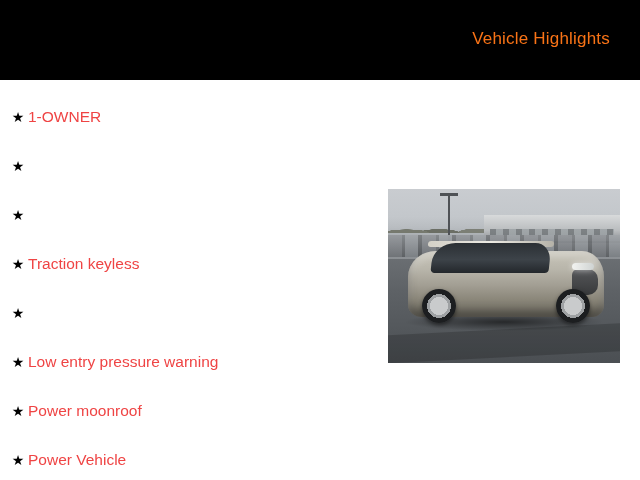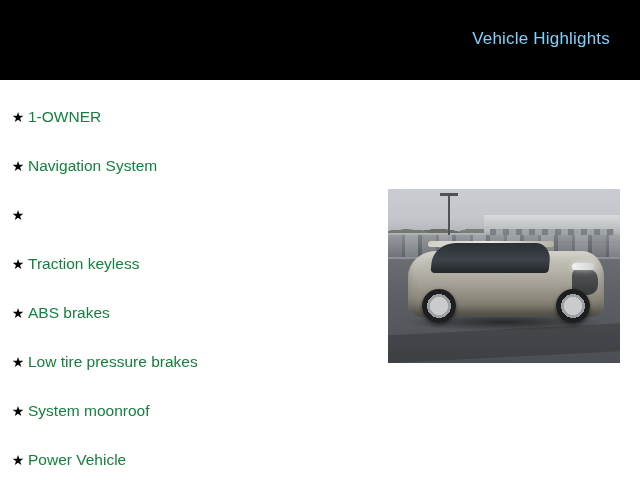--- a/index.html
+++ b/index.html
@@ -26,21 +26,21 @@
     top: 0;
     width: 640px;
     height: 80px;
     background: #000000;
     box-sizing: border-box;
   }
   .header-title {
     position: absolute;
     right: 30px;
     top: 29px;
-    color: #7dd3fc;
+    color: #f97316;
     font-size: 17px;
     line-height: 20px;
     letter-spacing: 0.2px;
     white-space: nowrap;
   }
   
   .highlights {
     position: absolute;
     left: 0;
     top: 80px;
@@ -57,21 +57,21 @@
   }
   .bullet-star {
     width: 20px;
     flex: 0 0 20px;
     color: #000000;
     font-size: 14px;
     line-height: 14px;
     text-align: center;
   }
   .feature-label {
-    color: #15803d;
+    color: #ef4444;
     font-size: 15.5px;
     line-height: 18px;
     white-space: nowrap;
   }
   
   .photo-frame {
     position: absolute;
     left: 388px;
     top: 189px;
     width: 232px;
@@ -246,45 +246,43 @@
 
   <div class="highlights">
 
     <div class="feature-row">
       <span class="bullet-star">★</span>
       <span class="feature-label">1-OWNER</span>
     </div>
 
     <div class="feature-row">
       <span class="bullet-star">★</span>
-      <span class="feature-label">Navigation System</span>
     </div>
 
     <div class="feature-row">
       <span class="bullet-star">★</span>
     </div>
 
     <div class="feature-row">
       <span class="bullet-star">★</span>
       <span class="feature-label">Traction keyless</span>
     </div>
 
     <div class="feature-row">
       <span class="bullet-star">★</span>
-      <span class="feature-label">ABS brakes</span>
-    </div>
-
-    <div class="feature-row">
-      <span class="bullet-star">★</span>
-      <span class="feature-label">Low tire pressure brakes</span>
-    </div>
-
-    <div class="feature-row">
-      <span class="bullet-star">★</span>
-      <span class="feature-label">System moonroof</span>
+    </div>
+
+    <div class="feature-row">
+      <span class="bullet-star">★</span>
+      <span class="feature-label">Low entry pressure warning</span>
+    </div>
+
+    <div class="feature-row">
+      <span class="bullet-star">★</span>
+      <span class="feature-label">Power moonroof</span>
     </div>
 
     <div class="feature-row">
       <span class="bullet-star">★</span>
       <span class="feature-label">Power Vehicle</span>
     </div>
 
   </div>
 
   <div class="photo-frame">

